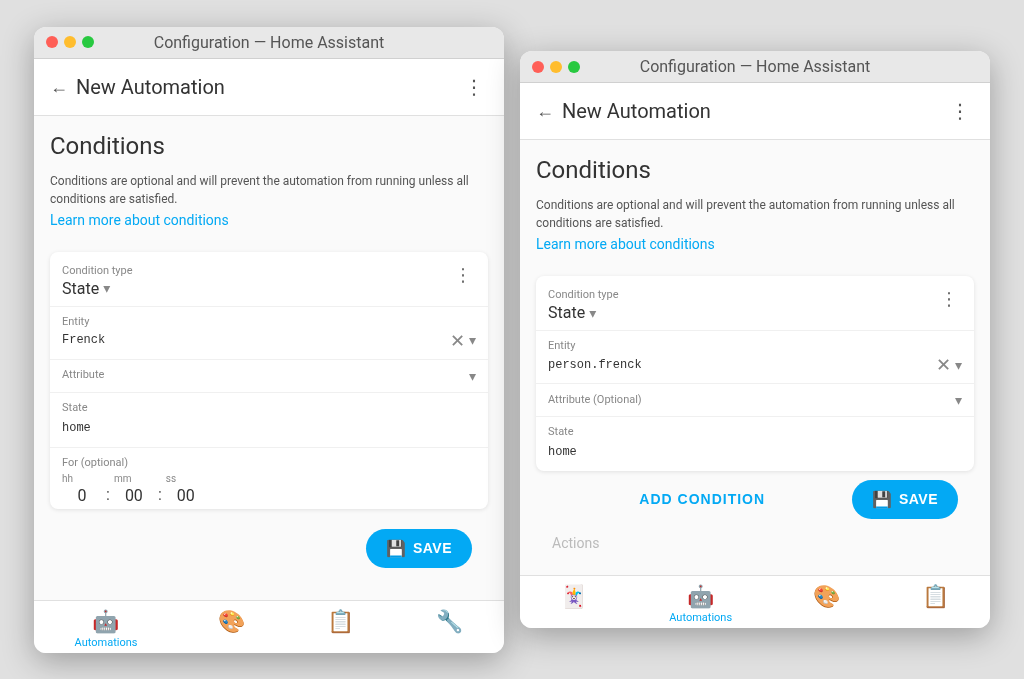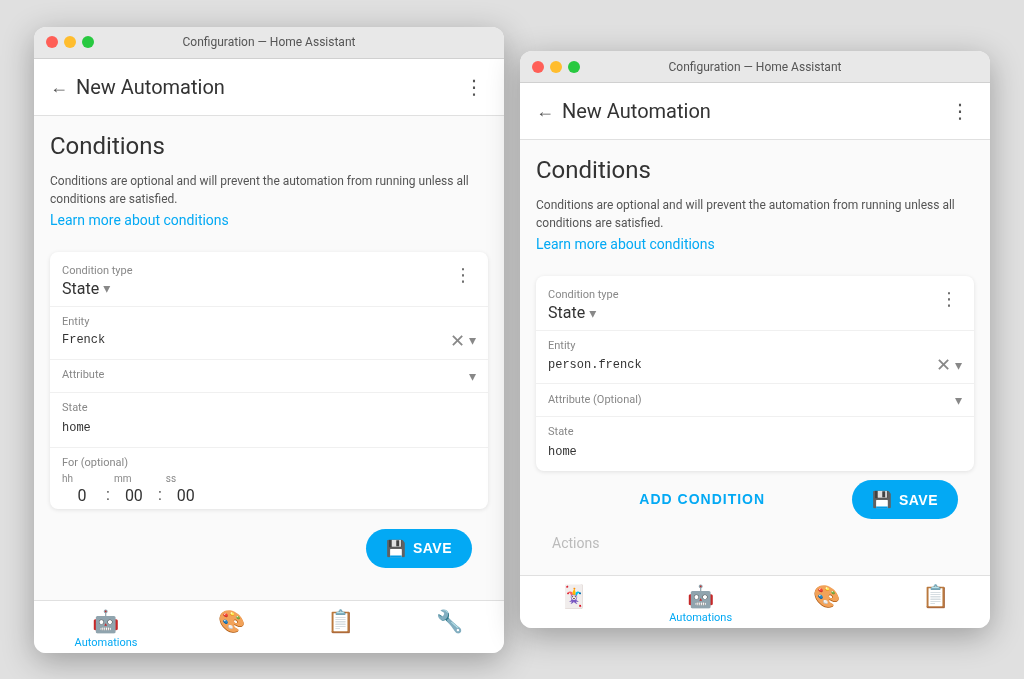--- a/index.html
+++ b/index.html
@@ -45,21 +45,21 @@
       border-radius: 50%;
     }
     .tl-red { background: #ff5f57; }
     .tl-yellow { background: #ffbd2e; }
     .tl-green { background: #28c940; }
 
     .titlebar-title {
       position: absolute;
       left: 50%;
       transform: translateX(-50%);
-      font-size: 12px;
+      font-size: 16px;
       color: #555;
       white-space: nowrap;
     }
 
     .content {
       flex: 1;
       overflow-y: auto;
       background: #fafafa;
     }
 
@@ -339,21 +339,21 @@
       font-size: 11px;
       color: #888;
     }
 
     .nav-label.active {
       color: #03a9f4;
     }
 
     .add-condition-footer {
       display: flex;
-      align-items: flex-end;
+      align-items: center;
       justify-content: space-between;
       padding: 8px 16px;
     }
 
     .actions-hint {
       font-size: 14px;
       color: #bbb;
       padding: 8px 16px;
     }
 

